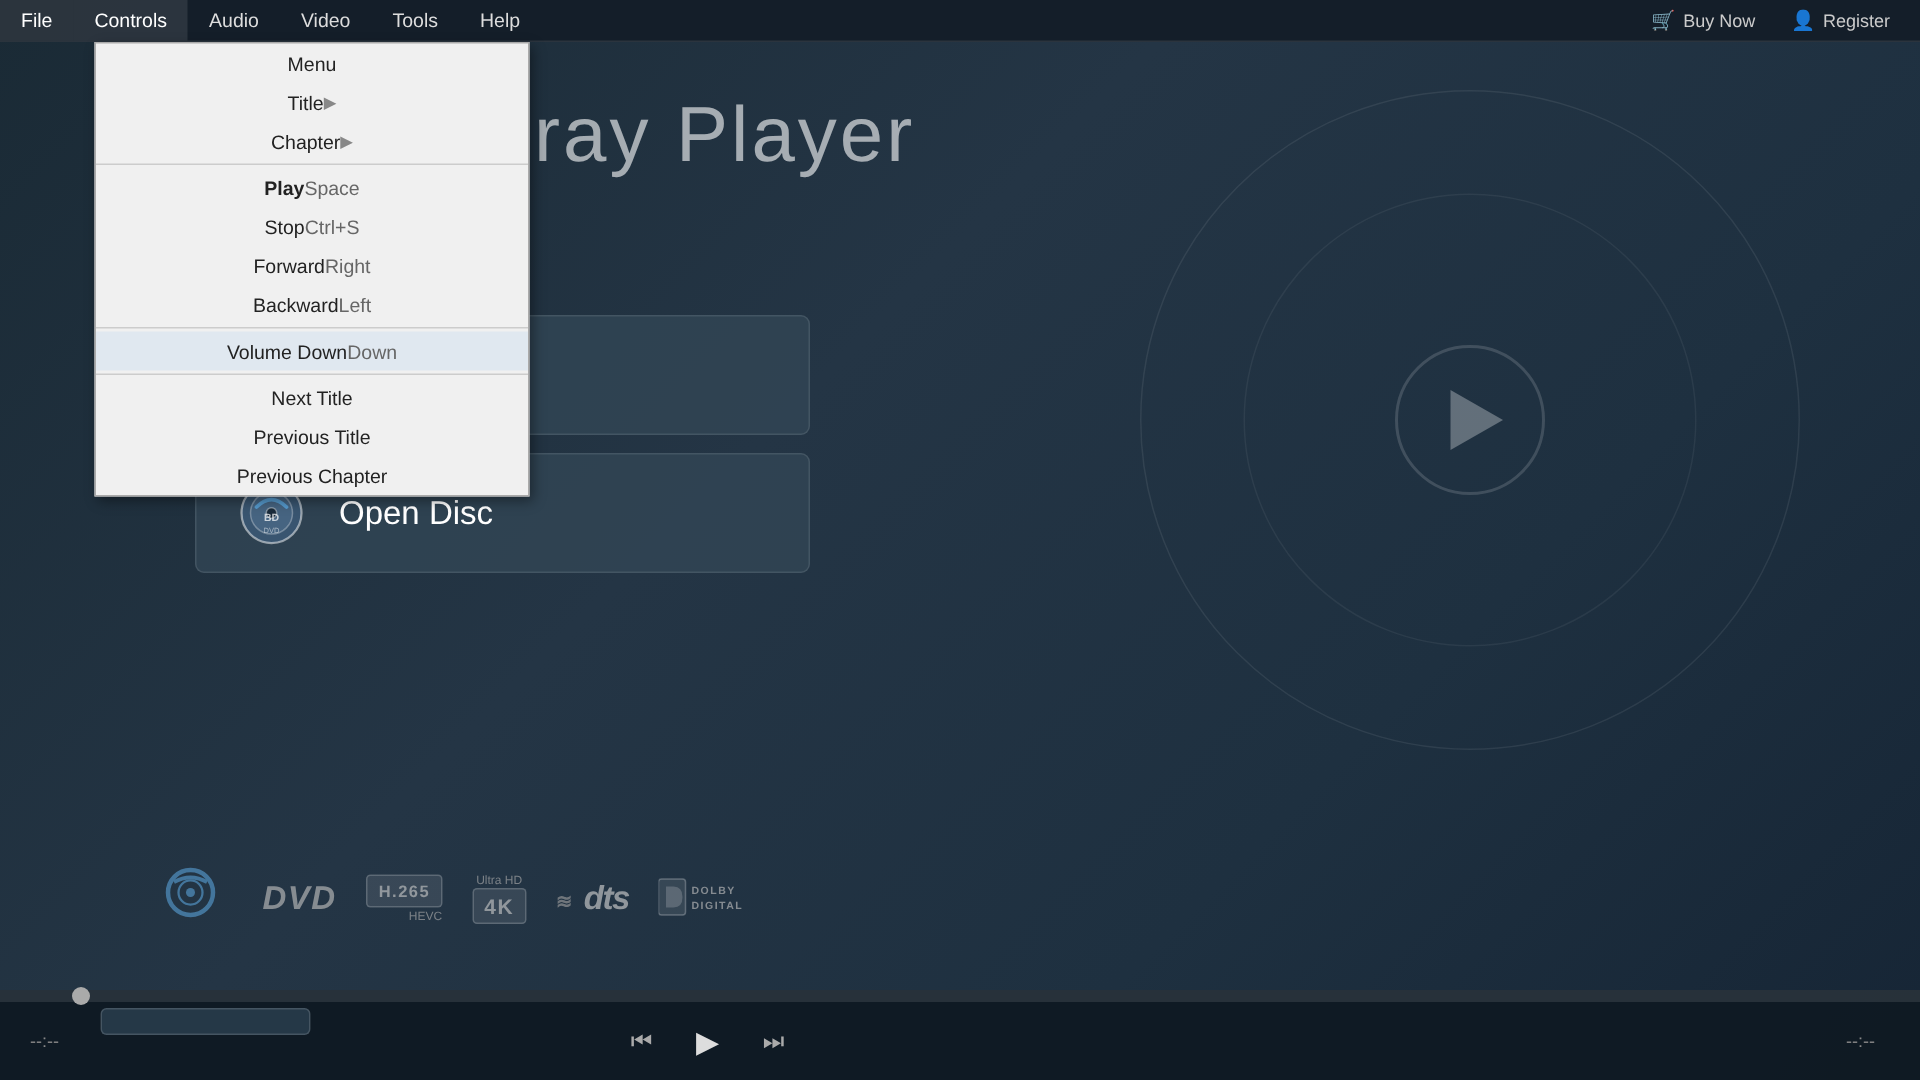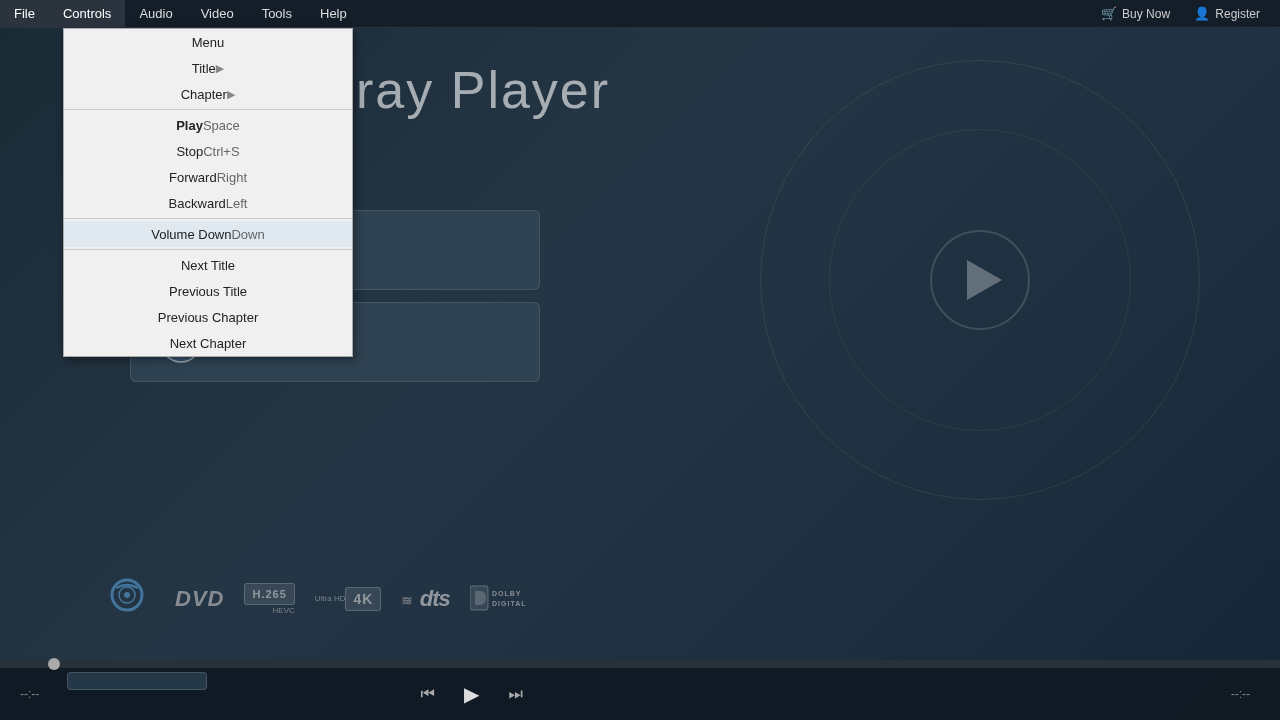--- a/index.html
+++ b/index.html
@@ -442,21 +442,21 @@
   </div>
   <div class="badge badge-dvd">
     <span style="font-style:italic; font-weight:900; font-size:22px; letter-spacing:1px; color:#bbb;">DVD</span>
   </div>
   <div style="display:flex;flex-direction:column;align-items:flex-end;">
     <div class="badge badge-h265">
       <span style="font-size:11px;font-weight:700;">H.265</span>
     </div>
     <div style="font-size:8px;color:#aaa;margin-top:1px;">HEVC</div>
   </div>
-  <div style="display:flex;flex-direction:row;align-items:center;">
+  <div style="display:flex;flex-direction:column;align-items:center;">
     <div style="font-size:8px;color:#aaa;margin-bottom:1px;">Ultra HD</div>
     <div class="badge badge-4k">
       <span style="font-size:14px;font-weight:900;">4K</span>
     </div>
   </div>
   <div class="badge badge-dts">
     <span style="font-size:13px; color:#999; vertical-align:middle;">≋</span>
     <span style="font-size:22px; font-weight:900; font-style:italic; letter-spacing:-1px;"> dts</span>
   </div>
   <div class="badge badge-dolby">
@@ -527,24 +527,20 @@
   <div class="menu-item">
     <span class="menu-item-label">Previous Title</span>
     <span class="menu-item-shortcut"></span>
   </div>
 
   <div class="menu-item">
     <span class="menu-item-label">Previous Chapter</span>
     <span class="menu-item-shortcut"></span>
   </div>
 
-  <div class="menu-item">
-    <span class="menu-item-label">Next Chapter</span>
-    <span class="menu-item-shortcut"></span>
-  </div>
 </div>
 
 <div class="control-bar">
   <div class="progress-bar-container">
     <div class="progress-knob"></div>
   </div>
   <div class="control-buttons">
     <span class="time-left">--:--</span>
 
     <div style="position:relative;">

